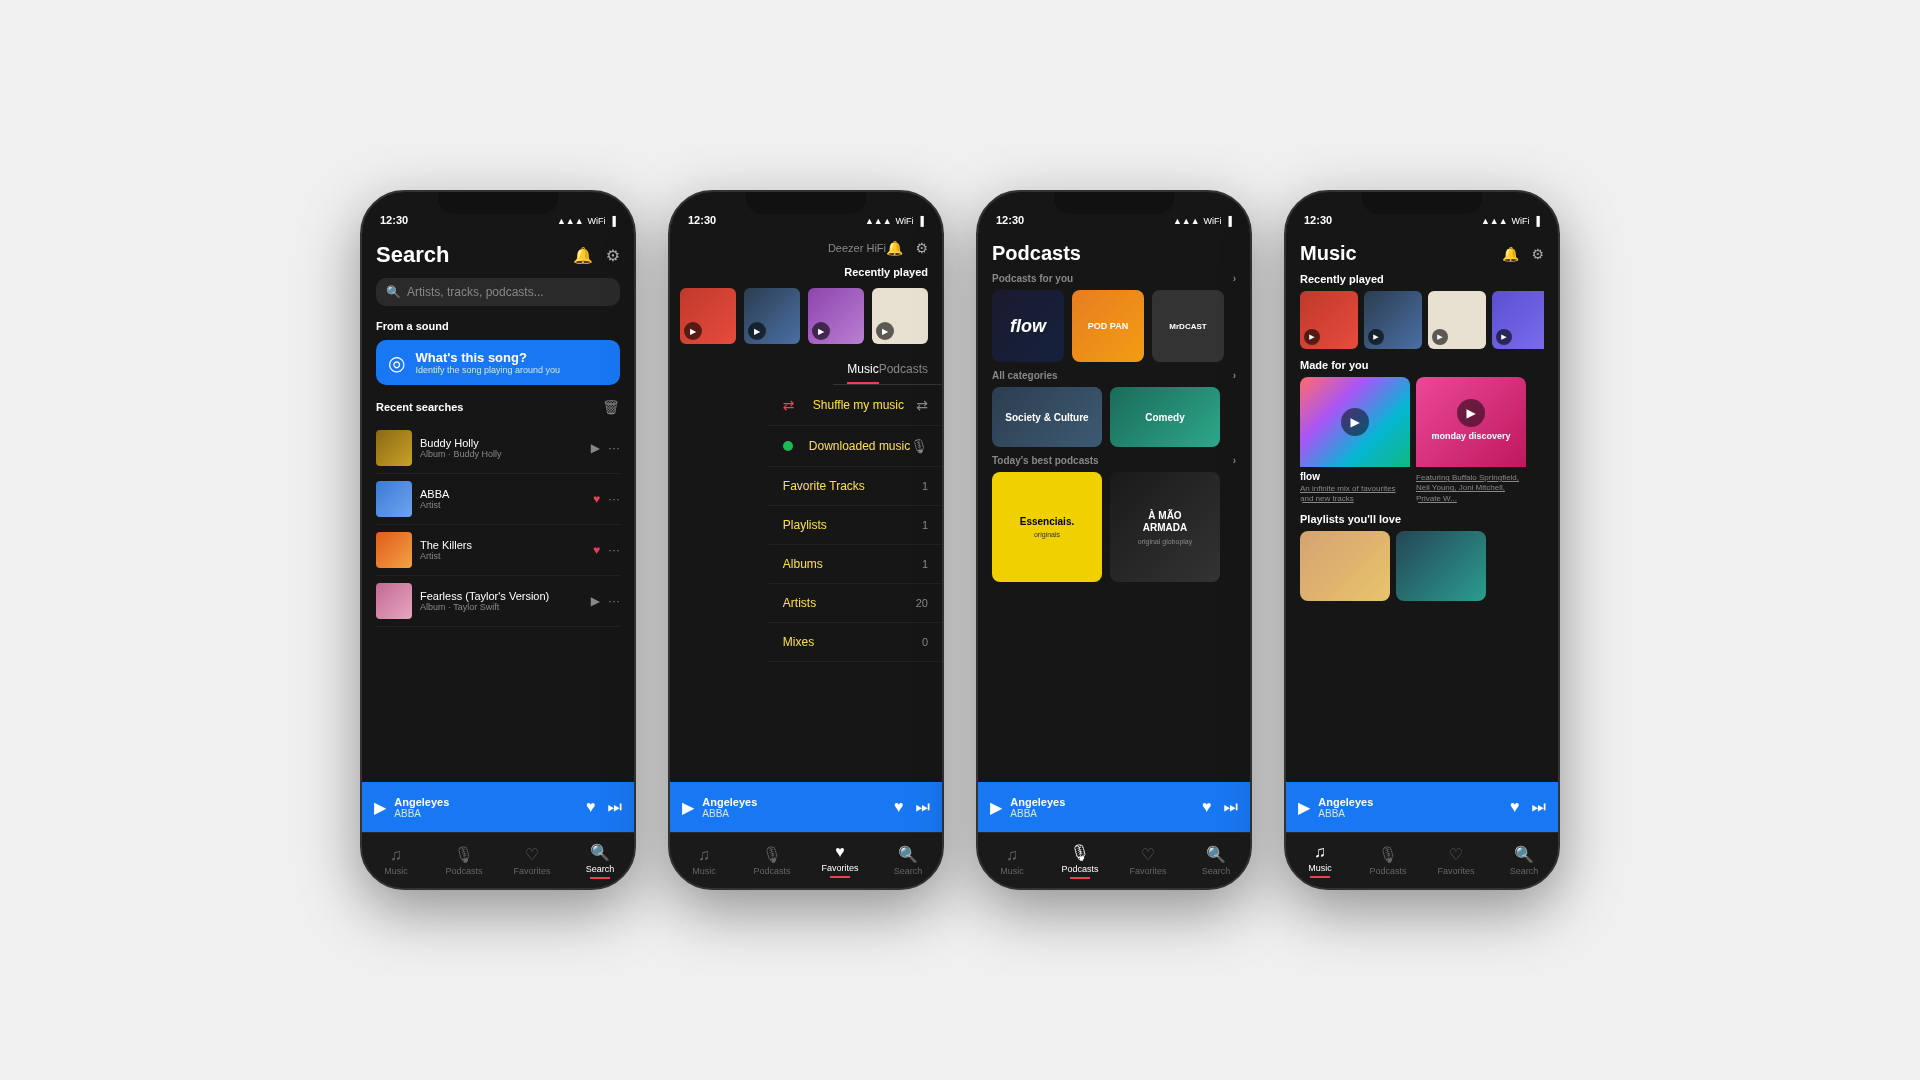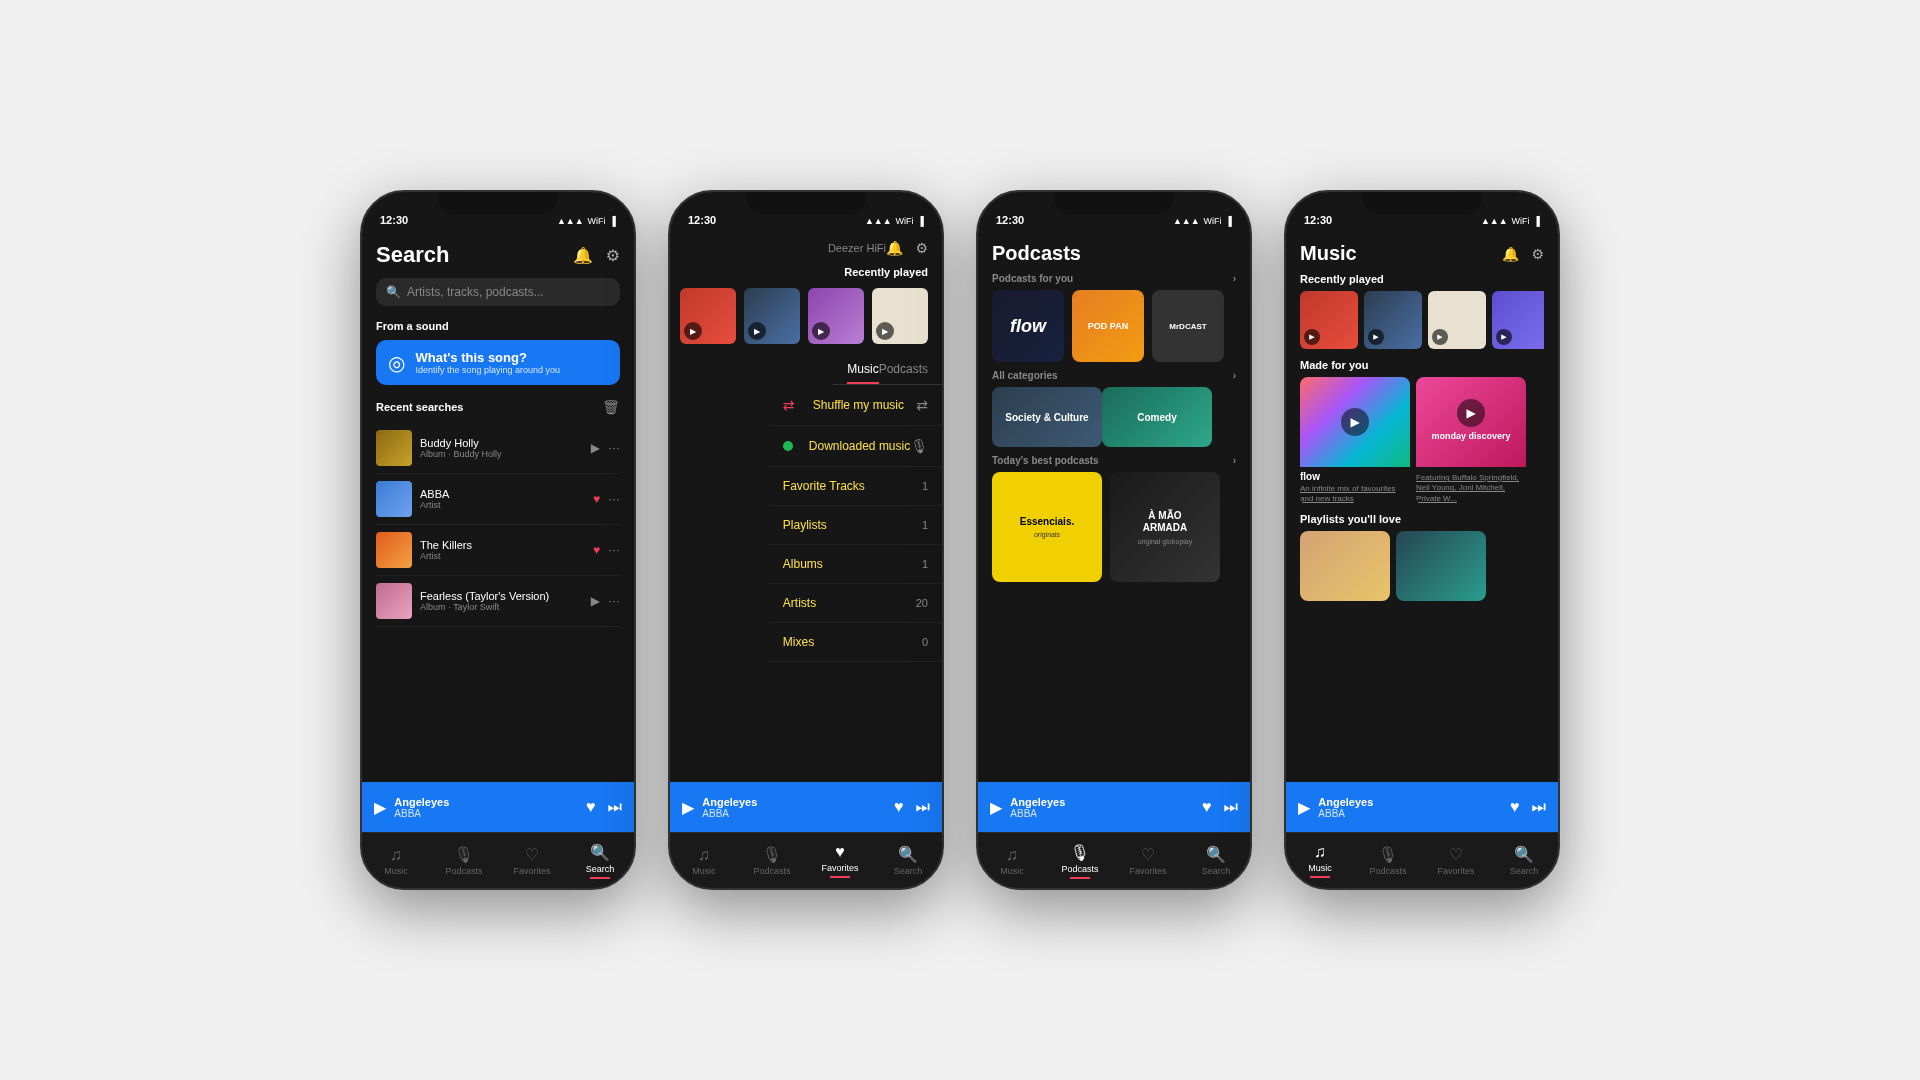--- a/index.html
+++ b/index.html
@@ -318,21 +318,21 @@
       flex-shrink: 0;
       display: flex;
       align-items: center;
       justify-content: center;
       overflow: hidden;
     }
     .pc-flow { background: linear-gradient(135deg, #1a1a2e, #16213e); }
     .pc-podpan { background: linear-gradient(135deg, #f39c12, #e67e22); }
     .pc-mrdcast { background: linear-gradient(135deg, #2c2c2c, #444); }
 
-    .cat-row { display: flex; margin-bottom: 8px; }
+    .cat-row { display: flex; gap: 8px; margin-bottom: 8px; }
     .cat-card {
       width: 110px;
       height: 60px;
       border-radius: 8px;
       display: flex;
       align-items: center;
       justify-content: center;
       font-size: 10px;
       font-weight: 700;
       color: #fff;

